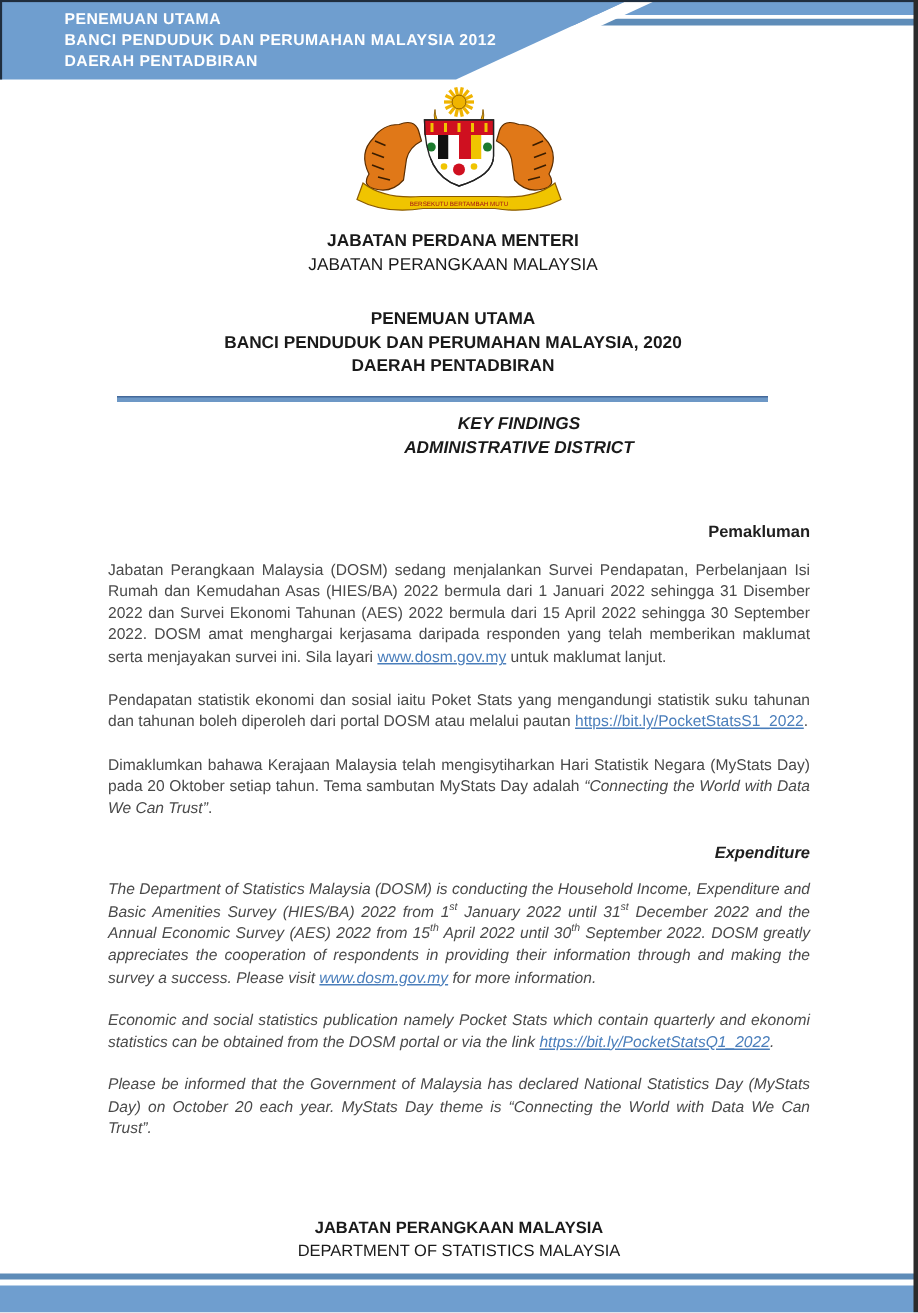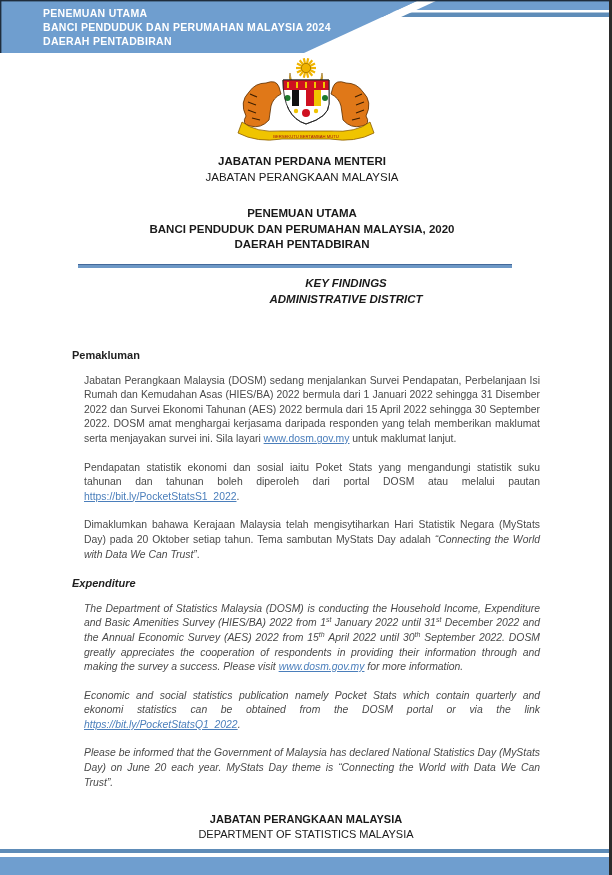--- a/index.html
+++ b/index.html
@@ -34,23 +34,23 @@
   .divider {
     position: absolute; top: 264px; left: 78px; width: 434px; height: 3px;
     background: #6d98c6; border-top: 1px solid #44699a;
   }
   .title-en-block { top: 276px; font-size: 11.5px; line-height: 15.5px; font-weight: bold; font-style: italic; padding-left: 44px; }
   
   .body-text {
     position: absolute; top: 348px; left: 72px; width: 468px;
     color: #4a4a4a; font-size: 10.4px; line-height: 14.6px;
   }
-  .body-text p { margin: 0 0 14px 12px; text-align: justify; }
+  .body-text p { margin: 0 0 14px 0; text-align: justify; }
   .sec-heading {
-    text-align: left; font-weight: bold; color: #1f1f1f;
+    text-align: right; font-weight: bold; color: #1f1f1f;
     font-size: 11px; margin: 0 0 11px 0;
   }
   .sec-heading.italic { font-style: italic; }
   .en p, .en .sec-heading { font-style: italic; }
   a.link { color: #4a7ebb; text-decoration: underline; cursor: pointer; }
   .quote-italic { font-style: italic; }
   sup { font-size: 7px; line-height: 0; }
   
   .footer-block {
     position: absolute; top: 812px; left: 0; width: 612px;
@@ -81,21 +81,21 @@
 
     <polygon points="419,0 438,0 323,53 304,53" fill="#ffffff"></polygon>
 
     <polygon points="0,0 419,0 304,53 0,53" fill="#6f9ecf"></polygon>
 
     <rect x="0" y="0" width="612" height="1.4" fill="#1f2d3d"></rect>
     <rect x="0" y="0" width="1.4" height="53" fill="#1f2d3d"></rect>
   </svg>
   <div class="banner-text">
     <div>PENEMUAN UTAMA</div>
-    <div>BANCI PENDUDUK DAN PERUMAHAN MALAYSIA 2024</div>
+    <div>BANCI PENDUDUK DAN PERUMAHAN MALAYSIA 2012</div>
     <div>DAERAH PENTADBIRAN</div>
   </div>
 
   <svg class="crest" width="160" height="92" viewBox="0 0 160 92">
 
     <g stroke="#f0b400" stroke-width="2.2">
       <line x1="80" y1="14" x2="90" y2="14"></line>
         <line x1="80" y1="14" x2="89" y2="18.4"></line>
       <line x1="80" y1="14" x2="86.3" y2="21.8"></line>
         <line x1="80" y1="14" x2="82.2" y2="23.7"></line>
@@ -176,21 +176,21 @@
       <div class="sec-heading">Pemakluman</div>
       <p><span>Jabatan Perangkaan Malaysia (DOSM) sedang menjalankan Survei Pendapatan, Perbelanjaan Isi Rumah dan Kemudahan Asas (HIES/BA) 2022 bermula dari 1 Januari 2022 sehingga 31 Disember 2022 dan Survei Ekonomi Tahunan (AES) 2022 bermula dari 15 April 2022 sehingga 30 September 2022. DOSM amat menghargai kerjasama daripada responden yang telah memberikan maklumat serta menjayakan survei ini. Sila layari </span><a class="link">www.dosm.gov.my</a><span> untuk maklumat lanjut.</span></p>
       <p><span>Pendapatan statistik ekonomi dan sosial iaitu Poket Stats yang mengandungi statistik suku tahunan dan tahunan boleh diperoleh dari portal DOSM atau melalui pautan </span><a class="link">https://bit.ly/PocketStatsS1_2022</a><span>.</span></p>
       <p><span>Dimaklumkan bahawa Kerajaan Malaysia telah mengisytiharkan Hari Statistik Negara (MyStats Day) pada 20 Oktober setiap tahun. Tema sambutan MyStats Day adalah </span><span class="quote-italic">“Connecting the World with Data We Can Trust”</span><span>.</span></p>
     </div>
 
     <div class="en">
       <div class="sec-heading italic">Expenditure</div>
       <p><span>The Department of Statistics Malaysia (DOSM) is conducting the Household Income, Expenditure and Basic Amenities Survey (HIES/BA) 2022 from 1</span><sup>st</sup><span> January 2022 until 31</span><sup>st</sup><span> December 2022 and the Annual Economic Survey (AES) 2022 from 15</span><sup>th</sup><span> April 2022 until 30</span><sup>th</sup><span> September 2022. DOSM greatly appreciates the cooperation of respondents in providing their information through and making the survey a success. Please visit </span><a class="link">www.dosm.gov.my</a><span> for more information.</span></p>
       <p><span>Economic and social statistics publication namely Pocket Stats which contain quarterly and ekonomi statistics can be obtained from the DOSM portal or via the link </span><a class="link">https://bit.ly/PocketStatsQ1_2022</a><span>.</span></p>
-      <p><span>Please be informed that the Government of Malaysia has declared National Statistics Day (MyStats Day) on June 20 each year. MyStats Day theme is </span><span>“Connecting the World with Data We Can Trust”</span><span>.</span></p>
+      <p><span>Please be informed that the Government of Malaysia has declared National Statistics Day (MyStats Day) on October 20 each year. MyStats Day theme is </span><span>“Connecting the World with Data We Can Trust”</span><span>.</span></p>
     </div>
 
   </div>
 
   <div class="footer-block">
     <div class="f1">JABATAN PERANGKAAN MALAYSIA</div>
     <div class="f2">DEPARTMENT OF STATISTICS MALAYSIA</div>
   </div>
 
   <div class="bottom-thin-line"></div>

